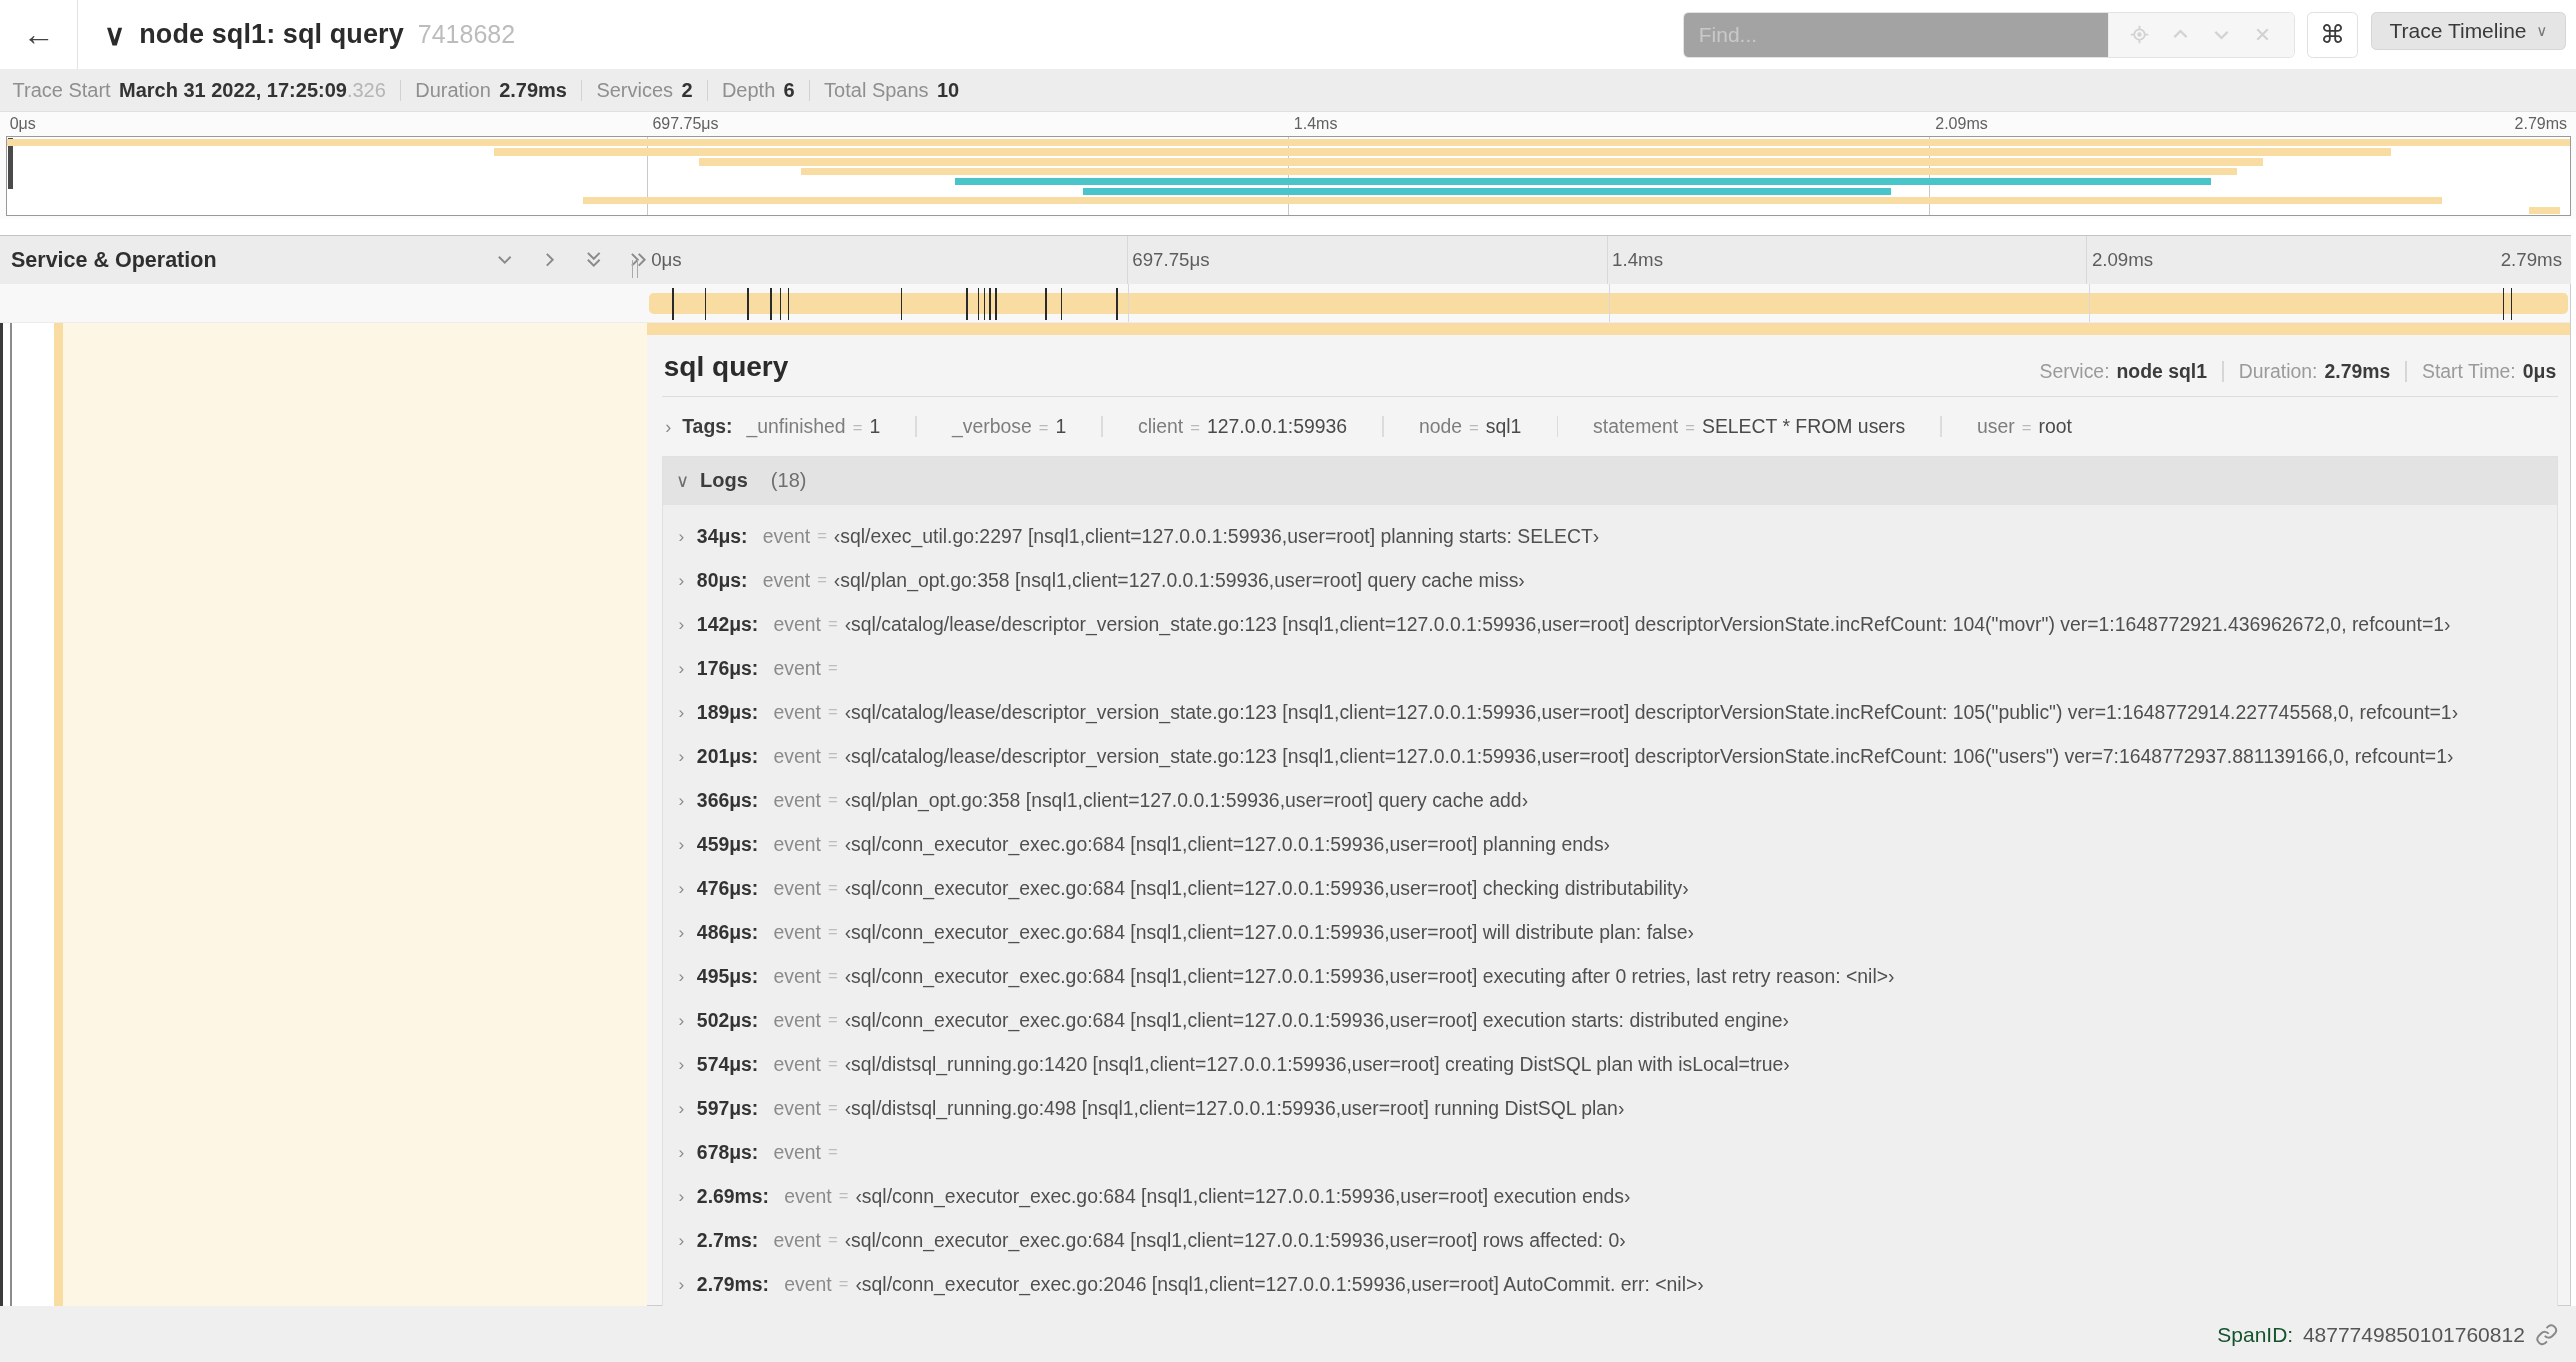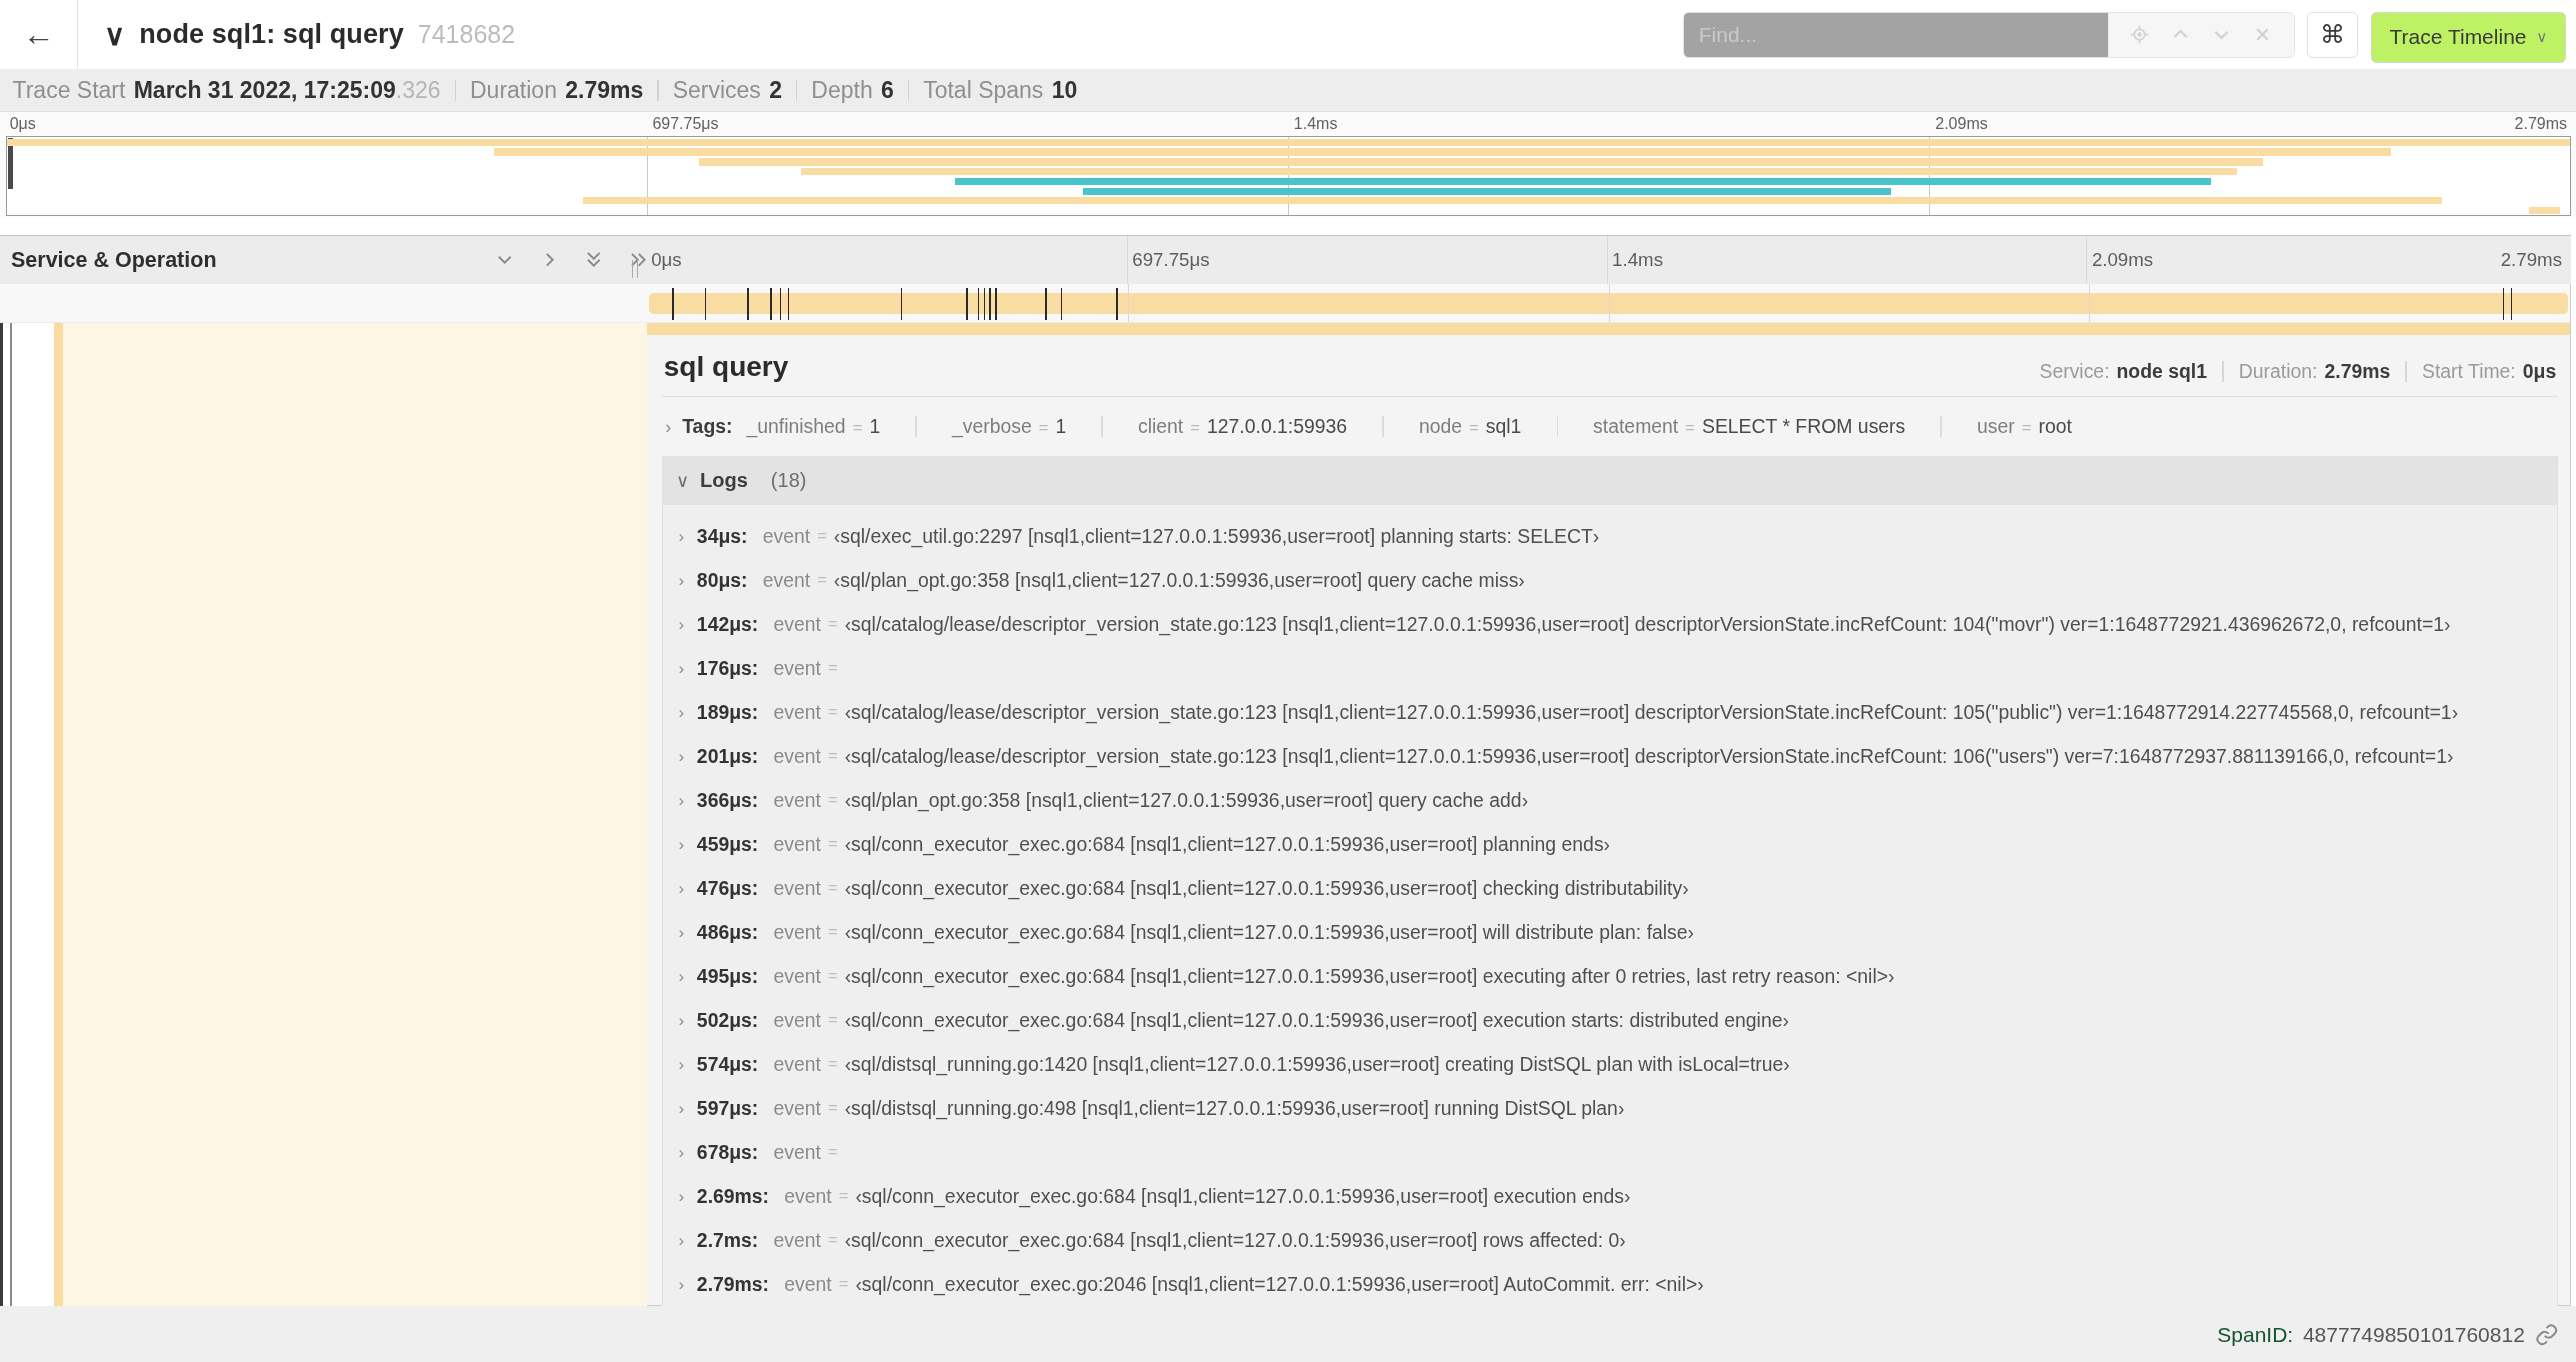--- a/index.html
+++ b/index.html
@@ -12,25 +12,25 @@
   #title-chevron { font-size:29px; font-weight:700; color:#2b2b2b; }
   #page-title { font-size:27px; font-weight:700; color:#2b2b2b; letter-spacing:0.1px; }
   #trace-id { font-size:25px; color:#bcbcbc; font-weight:400; }
   #nav-right { position:absolute; right:9.7px; top:11.8px; height:46px; display:flex; gap:12.5px; }
   #find-box { width:612px; height:46px; border:1.4px solid #e3e3e3; border-radius:5.5px; background:#fff; display:flex; overflow:hidden; }
   #find-input { flex:1; border:0; outline:none; font-size:21px; padding:0 15.2px; color:#444; background:#a3a3a3; font-family:"Liberation Sans",sans-serif; }
   #find-input::placeholder { color:#c9c9c9; }
   #find-suffix { width:186px; background:#f6f6f6; border-left:1.4px solid #ececec; display:flex; align-items:center; justify-content:space-evenly; color:#d2d2d2; }
   #find-suffix svg { display:block; }
   .sq-btn { width:51px; height:46px; border:1.4px solid #e0e0e0; border-radius:5.5px; background:#fff; display:flex; align-items:center; justify-content:center; font-size:25px; color:#3a3a3a; cursor:pointer; }
-  #view-btn { height:51px; border:1.4px solid #d6d6d6; border-radius:5.5px; background:#bef264; display:flex; align-items:center; gap:9.7px; padding:0 18px; font-size:21px; color:#3a3a3a; cursor:pointer; }
+  #view-btn { height:38px; border:1.4px solid #d6d6d6; border-radius:5.5px; background:#e5e5e5; display:flex; align-items:center; gap:9.7px; padding:0 18px; font-size:21px; color:#3a3a3a; cursor:pointer; }
   #view-btn .caret { font-size:15.2px; color:#777; }
 
   
-  #summary { position:absolute; left:0; top:69px; width:2576px; height:43px; background:#ededed; border-bottom:0.7px solid #e0e0e0; display:flex; align-items:center; padding-left:12.5px; font-size:23px; }
+  #summary { position:absolute; left:0; top:69px; width:2576px; height:43px; background:#ededed; border-bottom:0.7px solid #e0e0e0; display:flex; align-items:center; padding-left:12.5px; font-size:20px; }
   .sum-item { display:flex; align-items:baseline; }
   .sum-label { color:#8f8f8f; margin-right:8.3px; }
   .sum-value { color:#333; font-weight:700; }
   .sum-suffix { color:#b5b5b5; font-weight:400; }
   .sum-sep { width:1.4px; height:21px; background:#d2d2d2; margin:0 14px; align-self:center; }
 
   
   #minimap { position:absolute; left:0; top:112px; width:2576px; height:107px; background:#fbfbfb; }
   #mm-labels { position:absolute; left:5.5px; right:4.8px; top:0; height:23.5px; font-size:16px; color:#616161; }
   .mm-tick { position:absolute; top:2.8px; }

